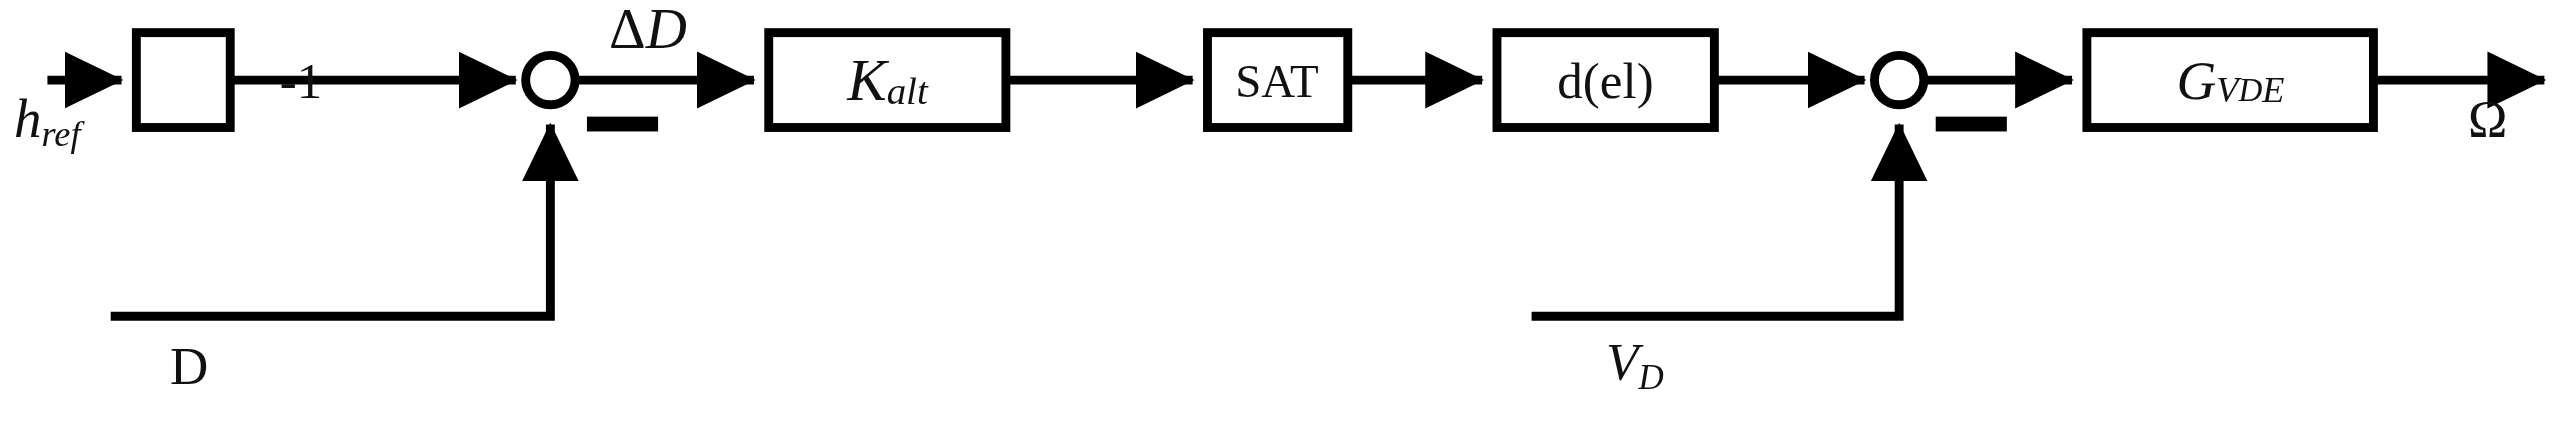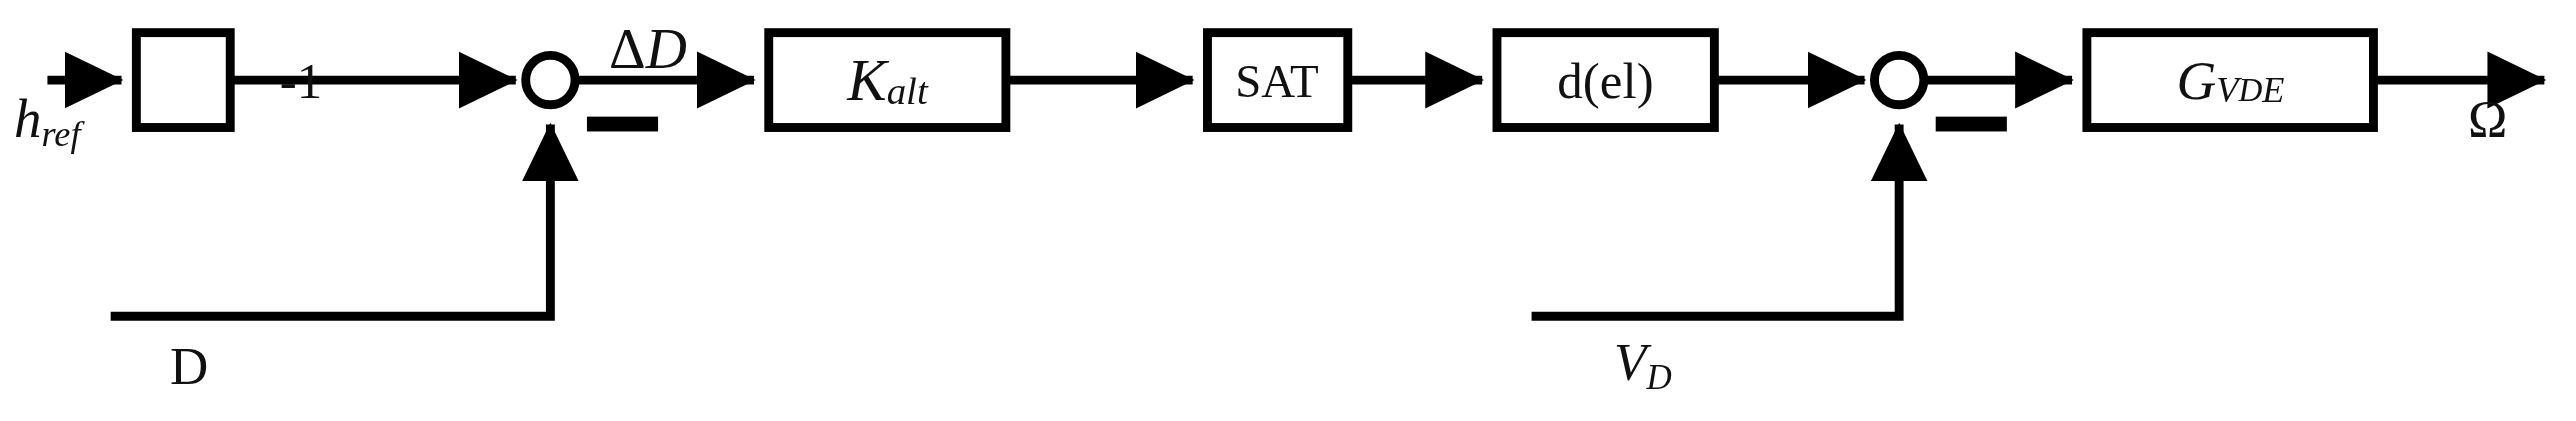--- a/index.html
+++ b/index.html
@@ -68,25 +68,25 @@
   }
   .sub2 {
     font-size: 0.60em;
     font-style: italic;
     vertical-align: baseline;
     position: relative;
     top: 0.30em;
   }
   
   #label-href      { left: 14px;   top: 91px;  font-size: 55px; }
-  #label-deltaD    { left: 609px;  top: 20px;   font-size: 57px; }
+  #label-deltaD    { left: 609px;  top: 0;   font-size: 57px; }
   #label-vdref     { left: 1766px; top: 2px;   font-size: 55px; }
   #label-omega     { left: 2468px; top: 93px;  font-size: 53px; }
   #label-D         { left: 170px;  top: 340px; font-size: 53px; }
-  #label-VD        { left: 1606px; top: 336px; font-size: 53px; margin-left: 8px; }
+  #label-VD        { left: 1606px; top: 336px; font-size: 53px; }
   
   .blk-text {
     position: absolute;
     display: flex;
     align-items: center;
     justify-content: center;
     color: #111111;
     white-space: nowrap;
     font-family: "Liberation Serif", "DejaVu Serif", serif;
   }

